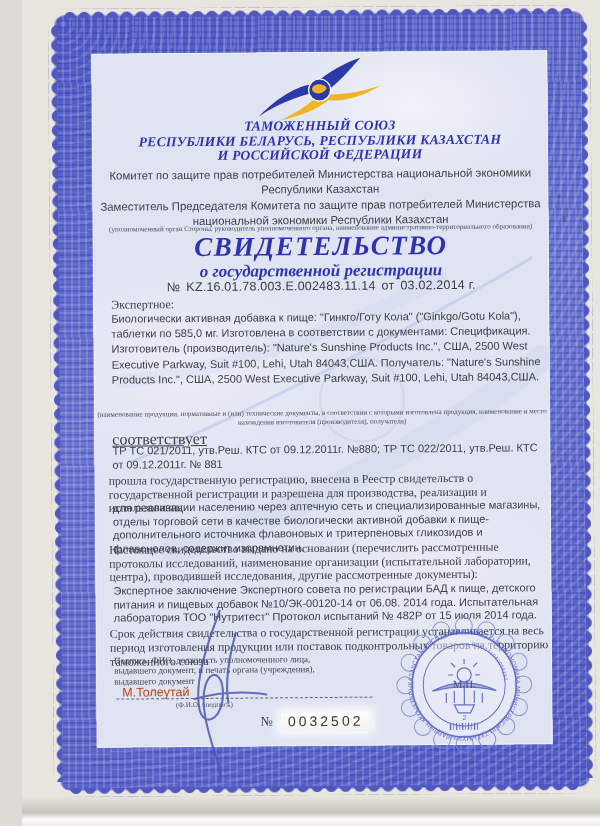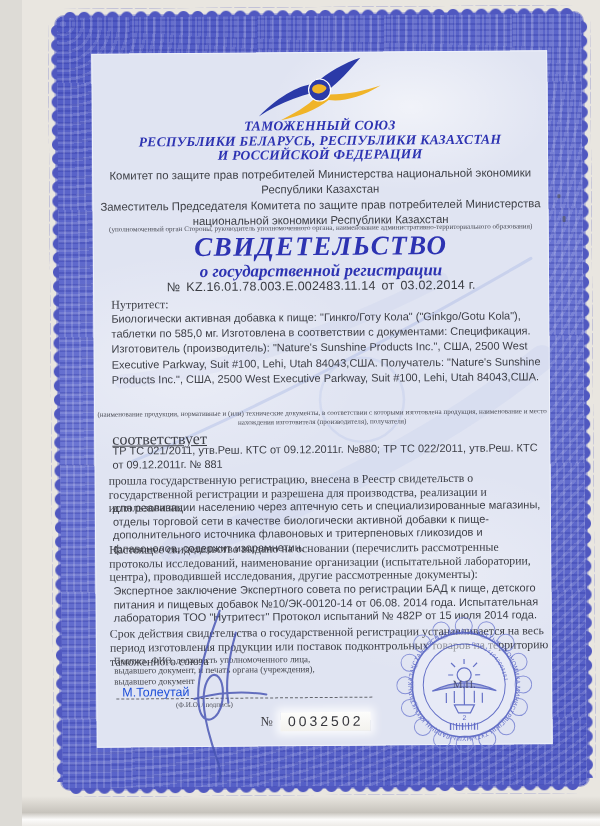--- a/index.html
+++ b/index.html
@@ -68,21 +68,21 @@
   .prod-caption { left:70px; top:409px; width:460px; font-size:7.1px; line-height:9px; color:#4b4d56; }
   .compl-word { left:90px; top:429px; font-size:16px; text-decoration:underline; }
   .compl-text { left:90px; top:443px; width:436px; font-size:11px; line-height:13.5px; }
   .reg-serif  { left:86px; top:473px; width:442px; font-size:11.8px; line-height:13.5px; }
   .reg-sans   { left:90px; top:500px; width:438px; font-size:11px; line-height:13.5px; }
   .basis-serif{ left:86px; top:542px; width:442px; font-size:11.8px; line-height:13.5px; }
   .basis-sans { left:90px; top:583px; width:438px; font-size:11px; line-height:13.5px; }
   .validity   { left:86px; top:625px; width:442px; font-size:11.8px; line-height:14px; }
 
   .sig-caption { left:90px; top:654px; width:238px; font-size:9px; line-height:10.4px; color:#43454c; }
-  .sig-name { left:98px; top:684px; font-size:12.5px; color:#1d4ed8; }
+  .sig-name { left:98px; top:684px; font-size:12.5px; color:#c2410c; }
   .sig-line { left:92px; top:697px; width:256px; border-top:1.2px dashed #63656c; height:0; }
   .fio-caption { left:100px; top:700px; width:160px; text-align:center; font-size:7.2px; color:#4b4d56; }
 
   .serial { left:236px; top:712px; display:flex; align-items:flex-end; }
   .serial .nm { font-size:13px; color:#3a3a40; margin-right:8px; padding-bottom:2px; }
   .serial .digits { font-family:Liberation Sans, sans-serif; font-size:14px; color:#38383e;
      letter-spacing:3px; background:linear-gradient(#fdfdfc,#f3f2ee); padding:1px 7px 2px;
      box-shadow:0 0 8px 4px rgba(255,255,255,.85); }
 
   .speck { position:absolute; width:3px; height:4px; background:#55565a; opacity:.65; border-radius:1px; z-index:30; }
@@ -131,21 +131,21 @@
 
     <div class="abs ctr auth-caption serif">(уполномоченный орган Стороны, руководитель уполномоченного органа, наименование административно-территориального образования)</div>
 
     <div class="abs ctr title-main serif">СВИДЕТЕЛЬСТВО</div>
     <div class="abs ctr title-sub serif">о государственной регистрации</div>
 
     <div class="abs ctr number-line sans">
       <span>№</span><span>KZ.16.01.78.003.E.002483.11.14</span><span>от</span><span>03.02.2014 г.</span>
     </div>
 
-    <div class="abs prod-head serif ink">Нутритест:</div>
+    <div class="abs prod-head serif ink">Экспертное:</div>
     <div class="abs prod-body sans ink">Биологически активная добавка к пище: "Гинкго/Готу Кола" ("Ginkgo/Gotu Kola"), таблетки по 585,0 мг. Изготовлена в соответствии с документами: Спецификация. Изготовитель (производитель): "Nature's Sunshine Products Inc.", США, 2500 West Executive Parkway, Suit #100, Lehi, Utah 84043,США.  Получатель: "Nature's Sunshine Products Inc.", США, 2500 West Executive Parkway, Suit #100, Lehi, Utah 84043,США.</div>
     <div class="abs ctr prod-caption serif">(наименование продукции, нормативные и (или) технические документы, в соответствии с которыми изготовлена продукция, наименование и место нахождения изготовителя (производителя), получателя)</div>
 
     <div class="abs compl-word serif ink">соответствует</div>
     <div class="abs compl-text sans ink">ТР ТС 021/2011, утв.Реш. КТС от 09.12.2011г. №880; ТР ТС 022/2011, утв.Реш. КТС от 09.12.2011г. № 881</div>
 
     <div class="abs reg-serif serif ink">прошла государственную регистрацию, внесена в Реестр свидетельств о государственной регистрации и разрешена для производства, реализации и использования</div>
     <div class="abs reg-sans sans ink">для реализации населению через аптечную сеть и специализированные магазины, отделы торговой сети в качестве биологически активной добавки к пище-дополнительного источника флавоновых и тритерпеновых гликозидов и флавонолов, содержит изорамнетин.</div>
 
     <div class="abs basis-serif serif ink">Настоящее свидетельство выдано на основании (перечислить рассмотренные протоколы исследований, наименование организации  (испытательной лаборатории, центра), проводившей исследования, другие рассмотренные документы):</div>

